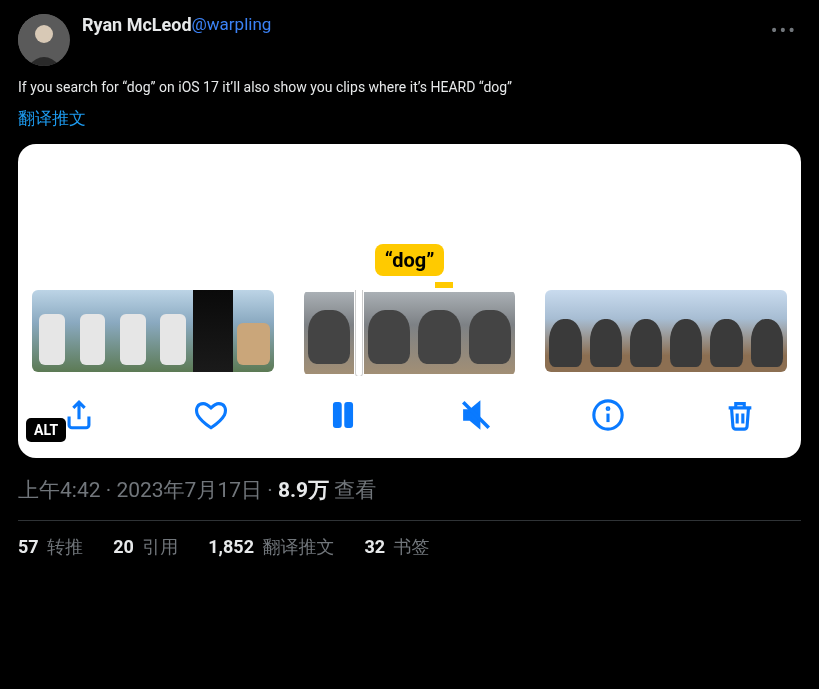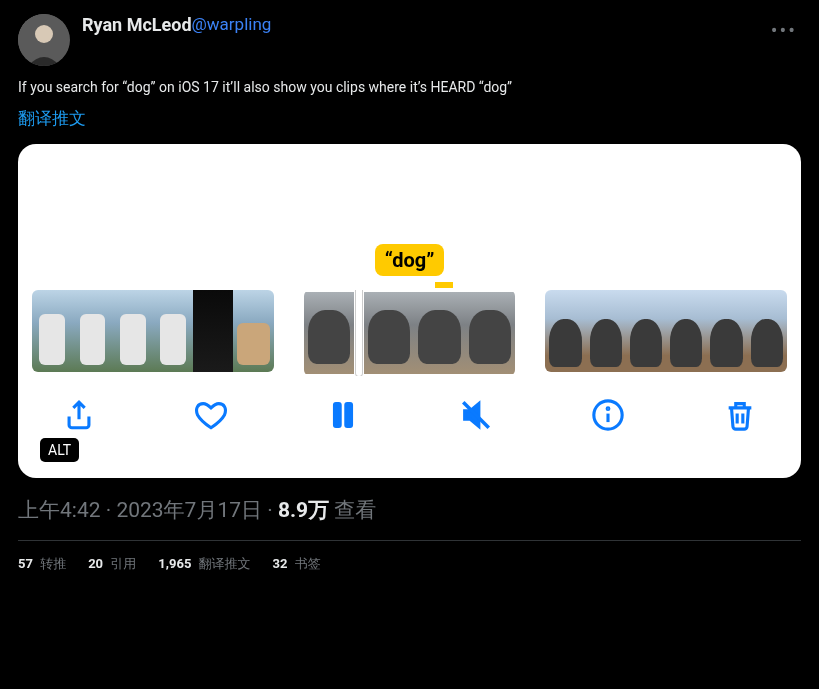--- a/index.html
+++ b/index.html
@@ -46,21 +46,21 @@
   }
   .translate {
     margin-top: 10px;
     color: #1d9bf0;
     font-size: 17px;
   }
   .media-card {
     margin-top: 14px;
     background: #fff;
     border-radius: 18px;
-    padding: 12px 14px 46px 14px;
+    padding: 12px 14px 26px 14px;
     position: relative;
   }
   .whitespace { height: 88px; }
   .tag-row { display: flex; justify-content: center; }
   .tag {
     background: #ffca00;
     color: #000;
     font-weight: 700;
     font-size: 20px;
     padding: 4px 10px;
@@ -121,39 +121,39 @@
   .toolbar {
     display: flex;
     justify-content: space-between;
     align-items: center;
     padding: 22px 30px 0 30px;
   }
   .tbtn { color: #0a7aff; display:flex; align-items:center; justify-content:center; }
   .tbtn svg { width: 34px; height: 34px; stroke: #0a7aff; fill: none; stroke-width: 2.2; }
   .tbtn.solid svg { fill: #0a7aff; stroke: #0a7aff; }
   .alt-badge {
-    position: absolute; left: 22px; bottom: 16px;
+    position: absolute; left: 8px; bottom: 16px;
     background: #000; color: #fff;
-    font-weight: 400; font-size: 14px;
+    font-weight: 700; font-size: 14px;
     padding: 4px 8px; border-radius: 5px;
   }
   .meta {
     margin-top: 18px;
     color: #71767b;
     font-size: 21px;
   }
   .meta .bold { font-weight: 700; color: #e7e9ea; }
   .divider {
     border-top: 1px solid #2f3336;
     margin-top: 16px;
   }
   .stats {
-    display: flex; gap: 22px;
+    display: flex; gap: 30px;
     padding-top: 14px;
-    font-size: 13px;
+    font-size: 18px;
     color: #71767b;
     align-items: flex-end;
   }
   .stats .num { font-weight: 700; color: #e7e9ea; margin-right: 4px; }
 </style>
 </head>
 <body>
 
 <div class="tweet">
 
@@ -253,17 +253,17 @@
 
   <div class="meta">
     <span>上午4:42</span><span> · </span><span>2023年7月17日</span><span> · </span><span class="bold">8.9万</span><span> 查看</span>
   </div>
 
   <div class="divider"></div>
 
   <div class="stats">
     <span><span class="num">57</span><span> 转推</span></span>
     <span><span class="num">20</span><span> 引用</span></span>
-    <span><span class="num">1,965</span><span> 翻译推文</span></span>
+    <span><span class="num">1,852</span><span> 翻译推文</span></span>
     <span><span class="num">32</span><span> 书签</span></span>
   </div>
 
 </div>
 
 </body></html>

